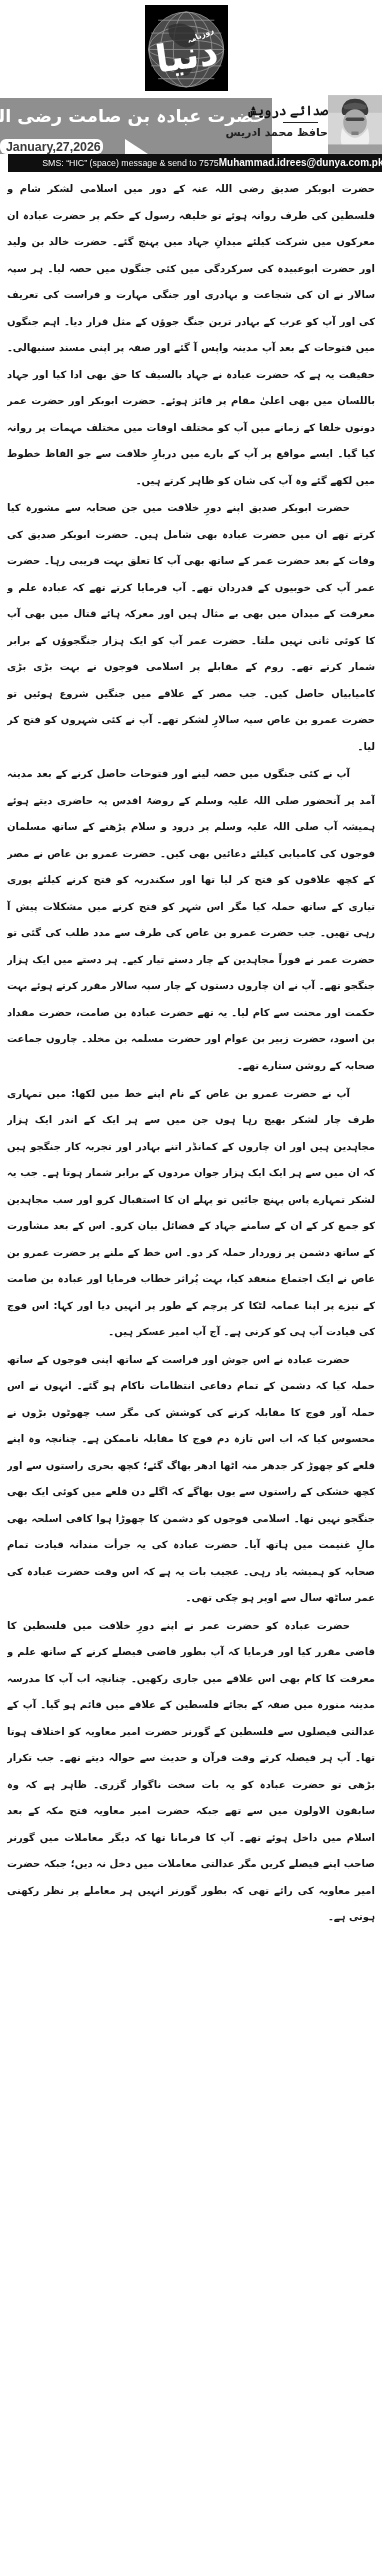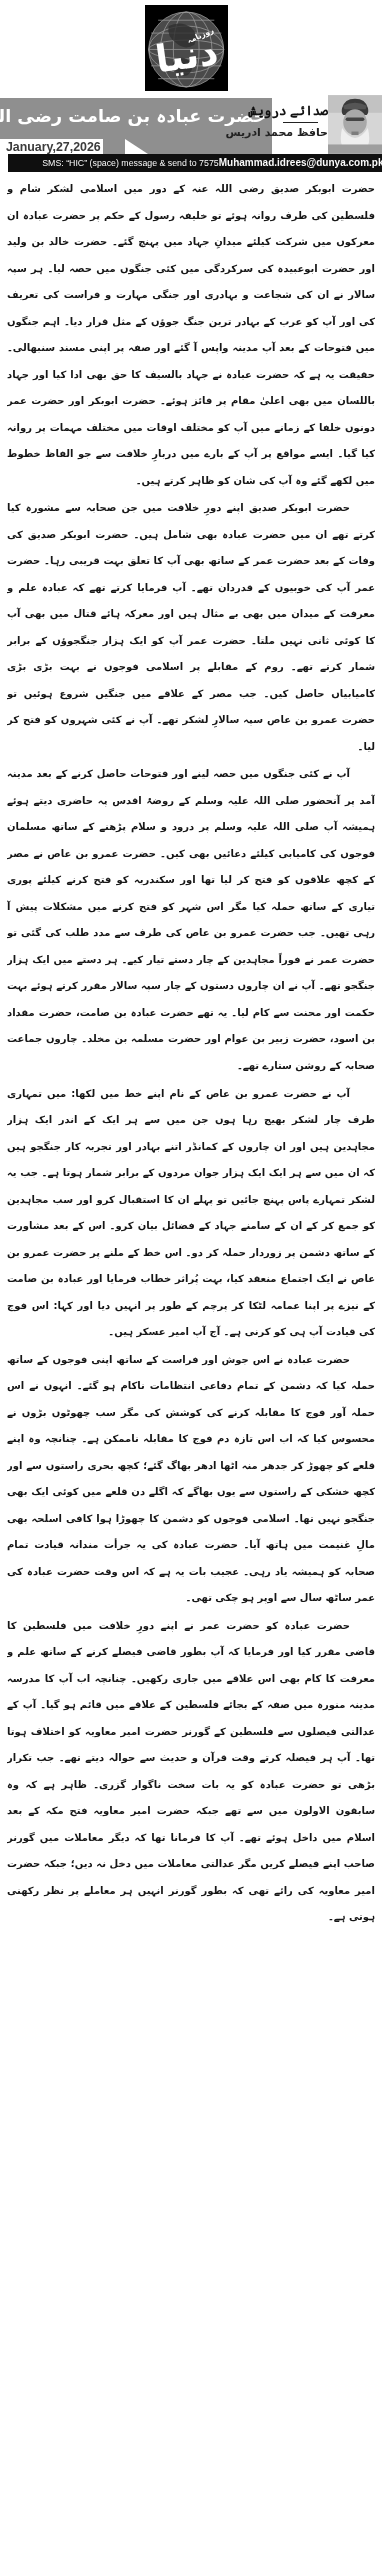--- a/index.html
+++ b/index.html
@@ -7,21 +7,21 @@
         font-family:"DejaVu Sans",sans-serif;}
 
   
   .logo-box{position:absolute;left:145px;top:4.7px;width:83px;height:86px;background:#000;}
   .logo-box svg{display:block;}
 
   
   .title-bar{position:absolute;left:0;top:98px;width:272px;height:56px;background:#8f8f8f;}
   .article-title{direction:rtl;color:#ffffff;font-weight:bold;font-size:17.6px;line-height:20px;
                  padding:8.2px 5.9px 0 5.9px;text-align:start;white-space:nowrap;overflow:hidden;}
-  .date-tab{position:absolute;left:0;top:139px;height:15.3px;background:#ffffff;display:flex;align-items:center;}
+  .date-tab{position:absolute;left:0;top:139px;height:15.3px;background:#ffffff;display:flex;align-items:center;border-radius:6px;}
   .date-text{font-family:"Liberation Sans","DejaVu Sans",sans-serif;font-weight:bold;
              font-size:12.4px;color:#3c3c3c;padding:0 2.4px 0 5.9px;white-space:nowrap;}
   .date-diag{position:absolute;left:125px;top:139px;width:0;height:0;
              border-bottom:15.3px solid #ffffff;border-right:23.5px solid transparent;}
 
   .column-box{position:absolute;left:272px;top:98px;width:56px;height:56px;background:#ffffff;
               text-align:center;direction:rtl;}
   .column-name{font-weight:bold;font-size:13px;color:#111;padding-top:4.7px;white-space:nowrap;font-family:Liberation Serif, serif;}
   .column-rule{width:35px;height:1.2px;background:#222;margin:3.5px auto 2.4px auto;}
   .author-name{font-size:11px;font-weight:bold;color:#222;white-space:nowrap;}

